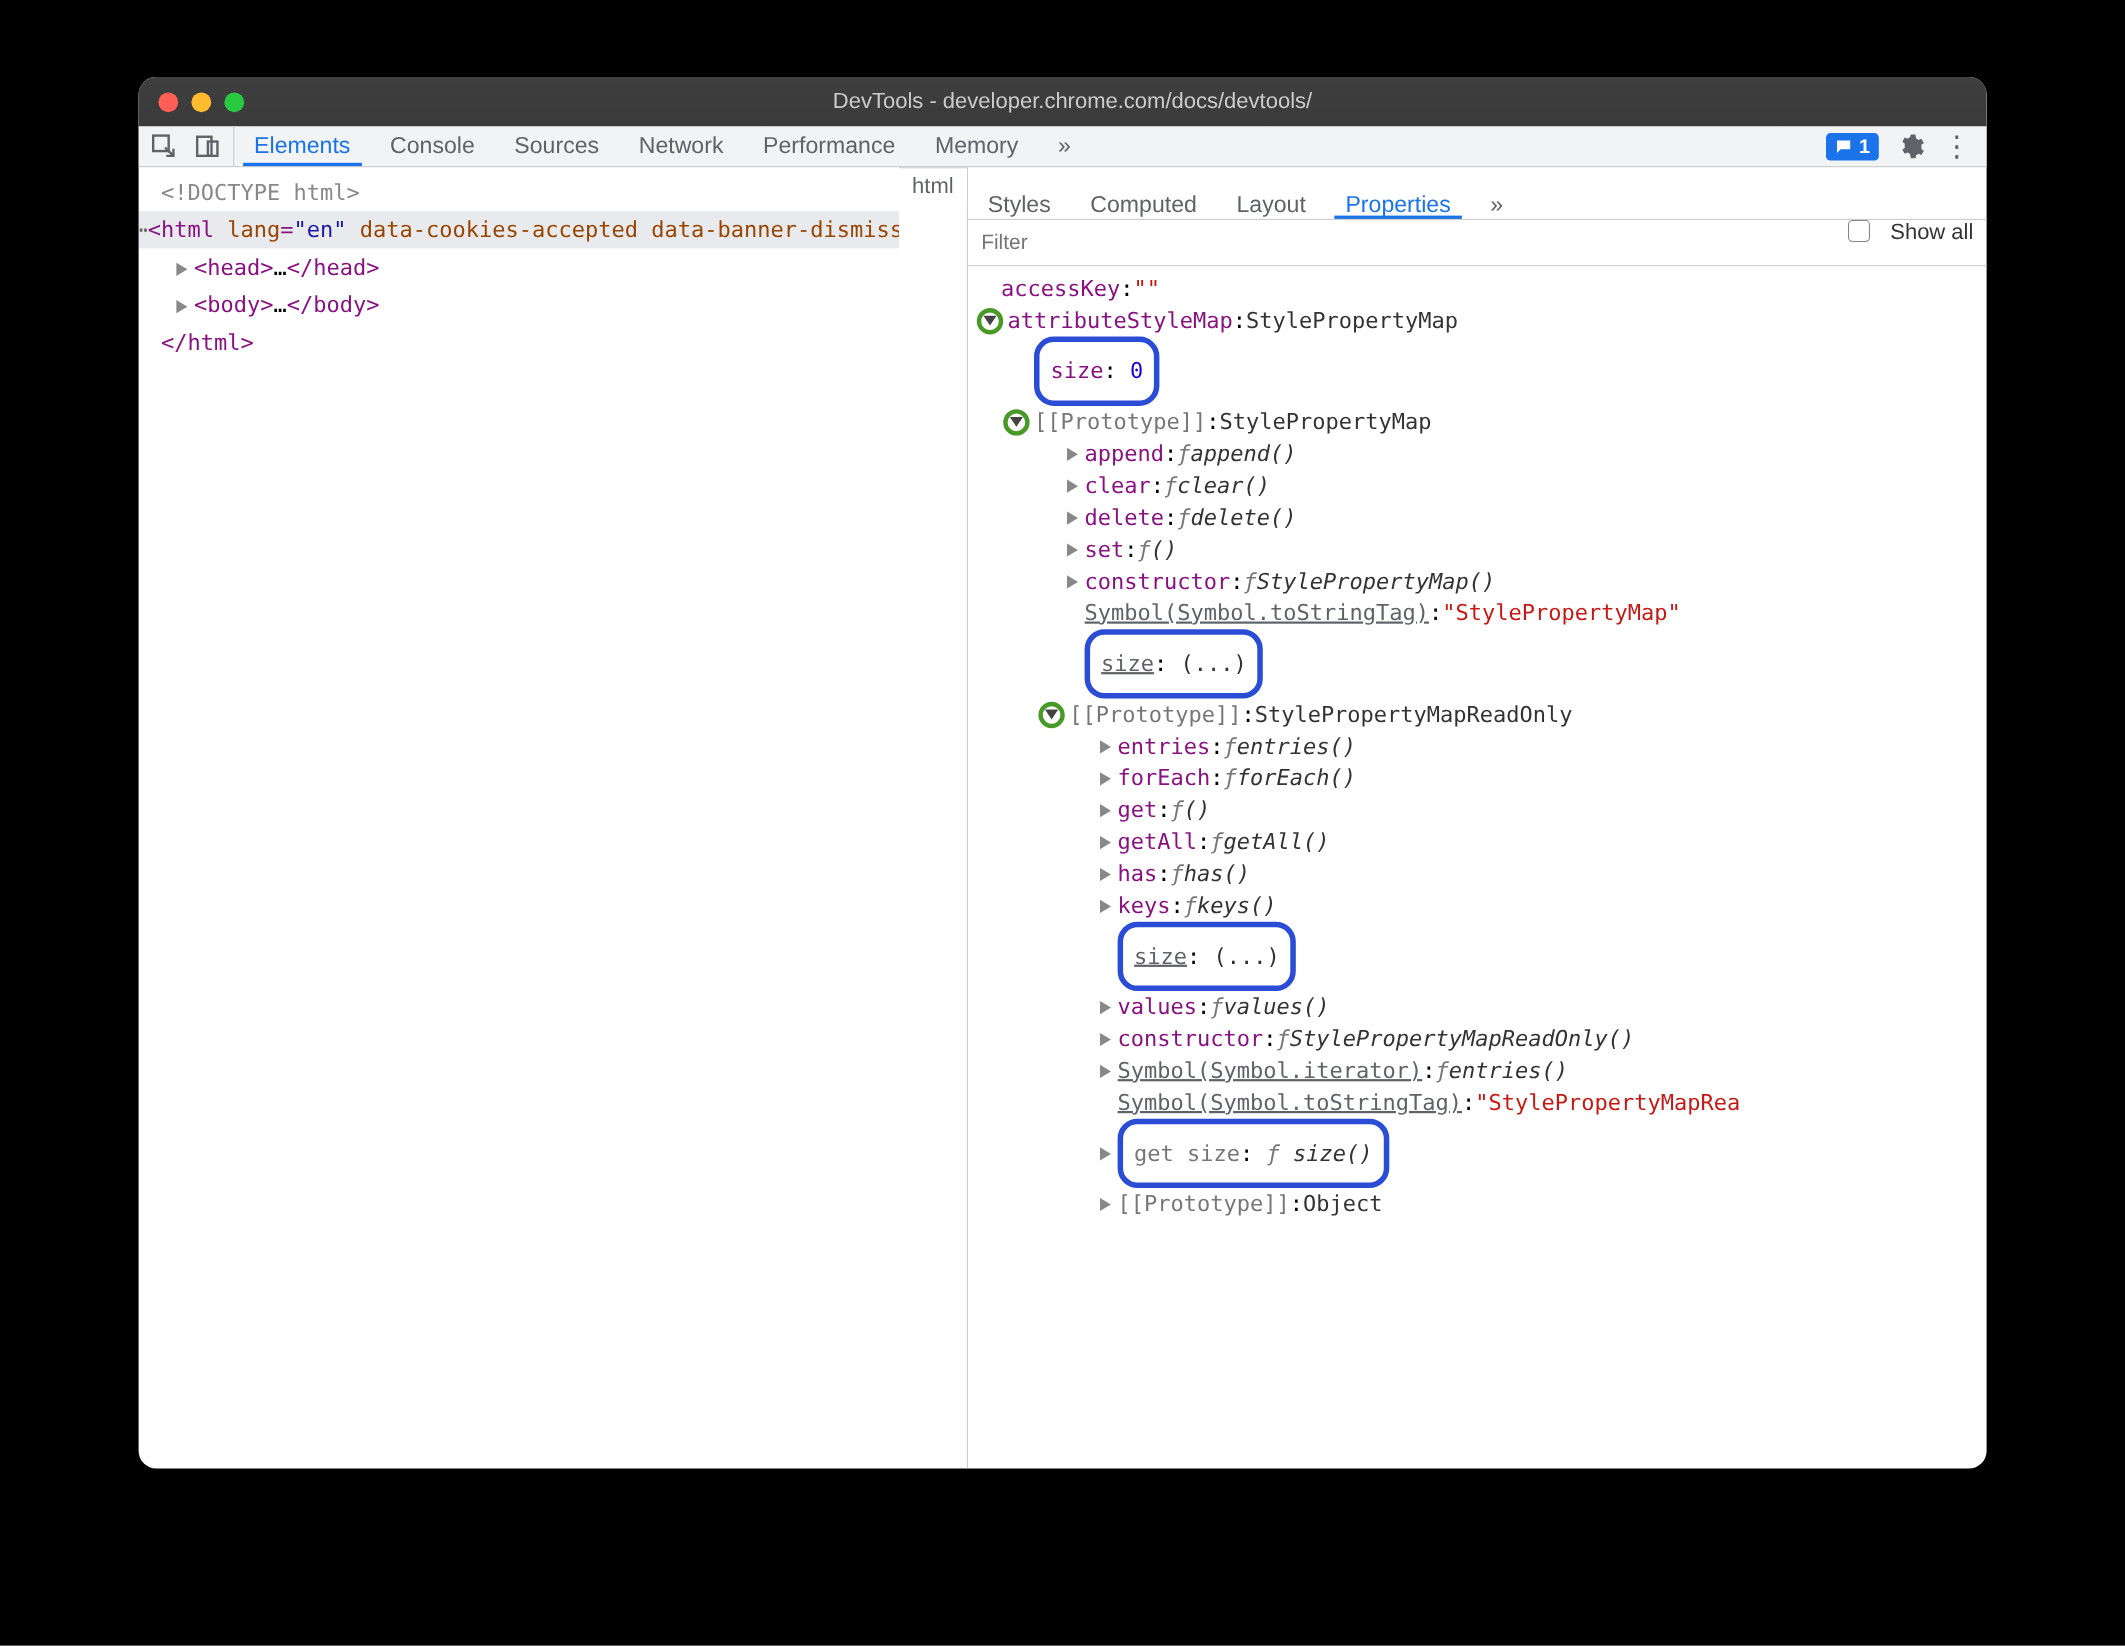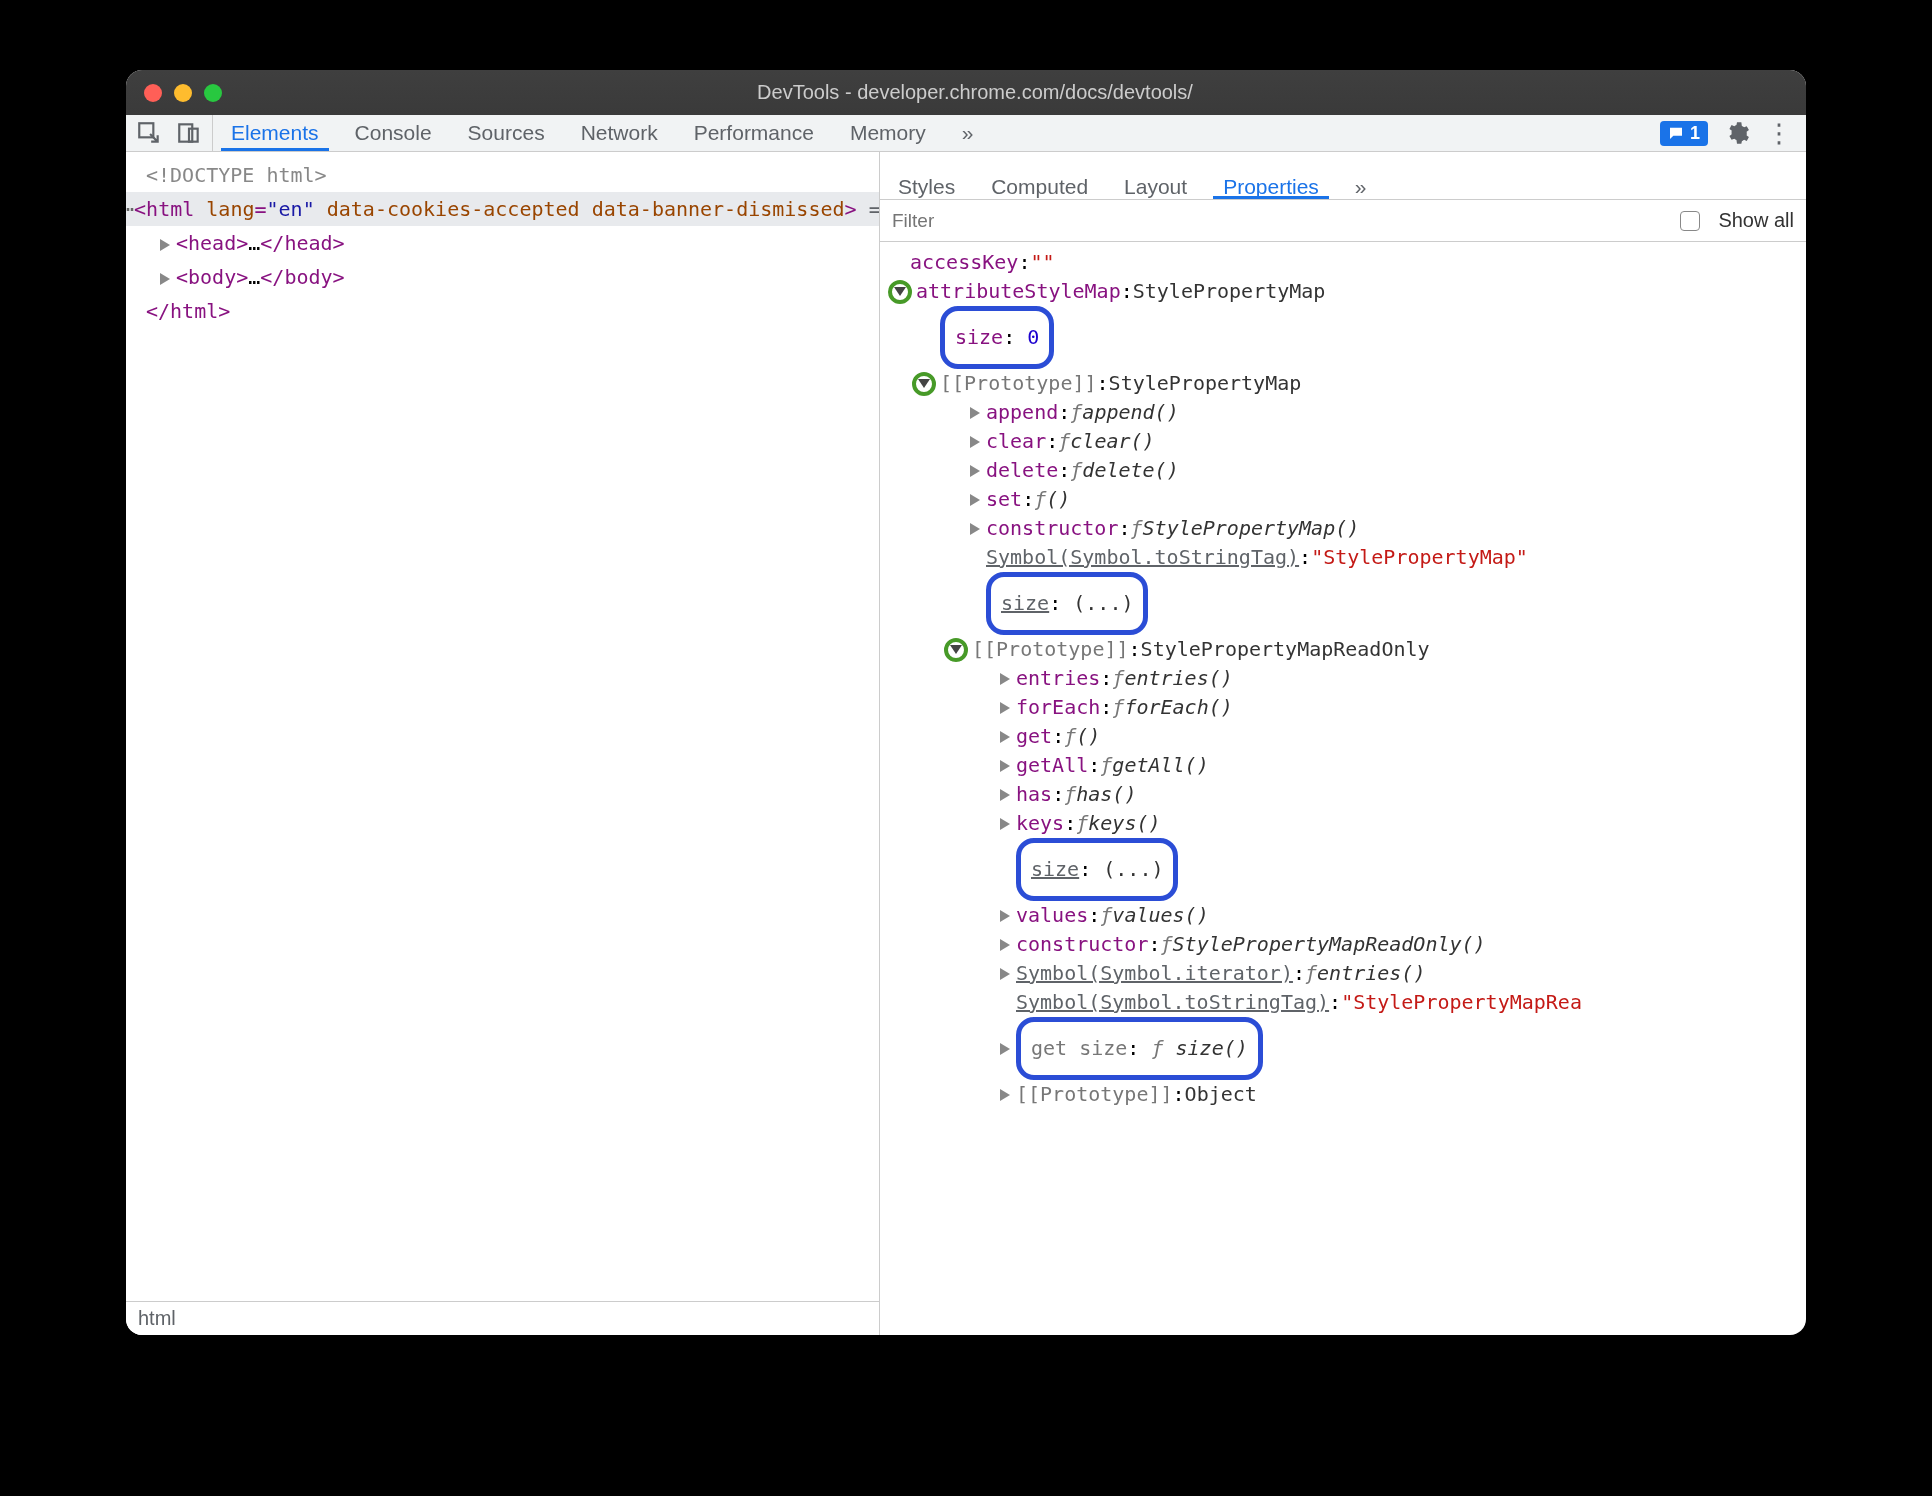--- a/index.html
+++ b/index.html
@@ -13,35 +13,35 @@
 .toolbar{height:37px;border-bottom:1px solid #ccc;display:flex;align-items:stretch;flex-shrink:0;background:#f1f3f4}
 .tool-left{display:flex;align-items:center;padding:0 10px;gap:14px;border-right:1px solid #ccc}
 .tool-icon{width:26px;height:26px;display:flex;align-items:center;justify-content:center}
 .tabs{display:flex;align-items:stretch;flex:1}
 .tab{padding:0 18px;display:flex;align-items:center;font-size:21px;color:#5f6368;cursor:pointer;position:relative}
 .tab.active{color:#1a73e8}
 .tab.active::after{content:"";position:absolute;left:8px;right:8px;bottom:0;height:3px;background:#1a73e8}
 .tool-right{display:flex;align-items:center;gap:16px;padding:0 14px}
 .badge{background:#1a73e8;color:#fff;border-radius:4px;padding:2px 8px;font-size:18px;display:flex;align-items:center;gap:6px;font-weight:600}
 .content{flex:1;display:flex;min-height:0}
-.left-pane{width:754px;border-right:1px solid #ccc;display:flex;flex-direction:column;min-height:0}
+.left-pane{width:754px;border-right:1px solid #ccc;display:flex;flex-direction:row;min-height:0}
 .dom{flex:1;overflow:auto;font-family:Menlo,Monaco,Consolas,monospace;font-size:20px;line-height:30px;padding:6px 0}
 .dom-line{padding:2px 10px 2px 20px;white-space:nowrap}
 .dom-line.sel{background:#e8eaed}
 .c-doctype{color:#888}
 .c-tag{color:#881280}
 .c-attr{color:#994500}
 .c-val{color:#1a1aa6}
 .c-eq{color:#5f6368}
 .tri{display:inline-block;width:0;height:0;border-style:solid;border-width:6px 0 6px 10px;border-color:transparent transparent transparent #888;margin-right:6px;vertical-align:middle}
 .el-dots{color:#666;margin-left:-10px}
 .statusbar{height:34px;border-top:1px solid #ccc;padding:4px 12px;font-size:20px;color:#5f6368;background:#fff;display:flex;align-items:center}
 .right-pane{flex:1;display:flex;flex-direction:column;min-height:0}
 .subtabs{height:48px;border-bottom:1px solid #ccc;display:flex;align-items:flex-end;flex-shrink:0}
-.filter-row{height:42px;border-bottom:1px solid #ccc;display:flex;align-items:center;padding:0 12px;gap:18px;flex-shrink:0}
+.filter-row{height:42px;border-bottom:1px solid #ccc;display:flex;padding:0 12px;gap:18px;flex-shrink:0}
 .filter-input{flex:1;border:none;font-size:19px;color:#5f6368;outline:none;background:transparent}
 .chk{width:20px;height:20px;border:1.5px solid #888;border-radius:4px}
 .chk-lbl{font-size:20px;color:#333}
 .props{flex:1;overflow:auto;font-family:Menlo,Monaco,Consolas,monospace;font-size:20px;line-height:29px;padding:6px 0}
 .prop-row{padding:0 10px;white-space:nowrap;display:flex;align-items:center}
 .c-key{color:#881280}.c-str{color:#c41a16}.c-num{color:#1c00cf}.c-obj{color:#333}.c-fn{color:#333;font-style:italic}.c-f{color:#777;font-style:italic}
 .c-proto{color:#777}
 .c-link{color:#5f6368;text-decoration:underline}
 .ind1{padding-left:30px}.ind2{padding-left:60px}.ind3{padding-left:90px}.ind4{padding-left:120px}
 .circ-tri{width:24px;height:24px;border:4px solid #479a28;border-radius:50%;display:inline-flex;align-items:center;justify-content:center;margin-right:4px;flex-shrink:0}

